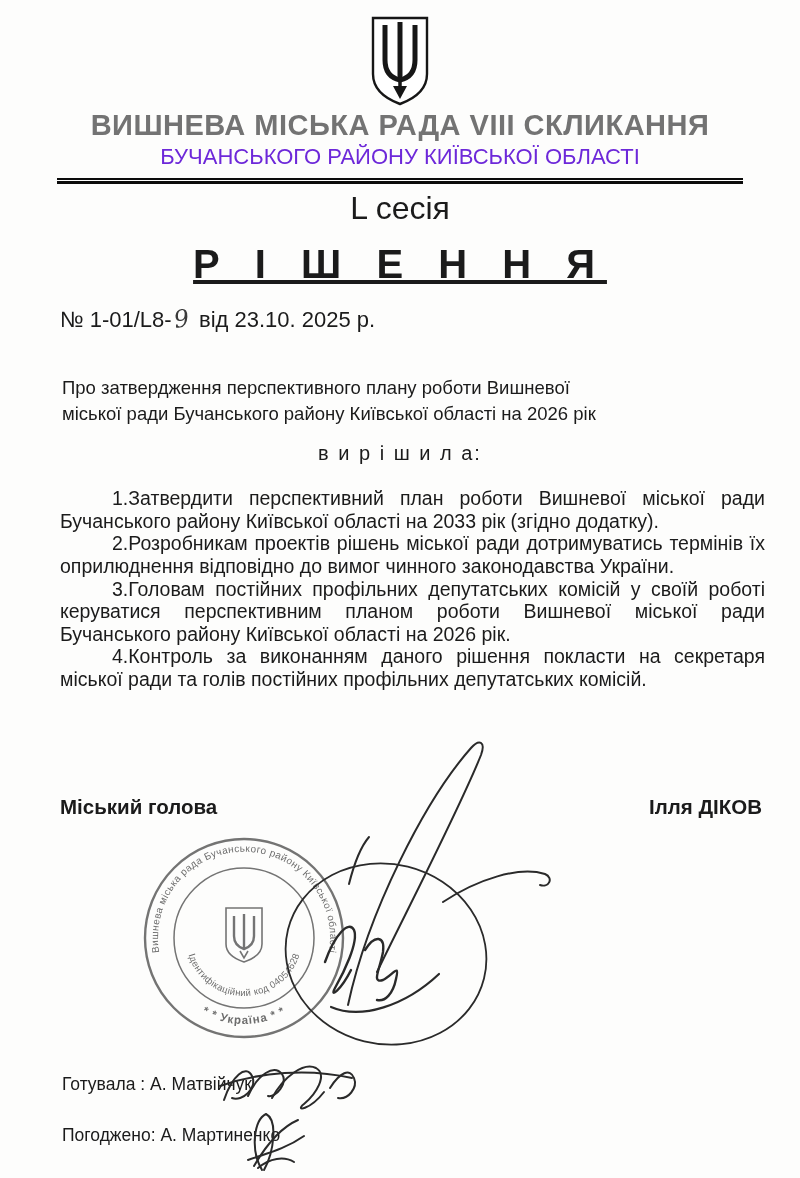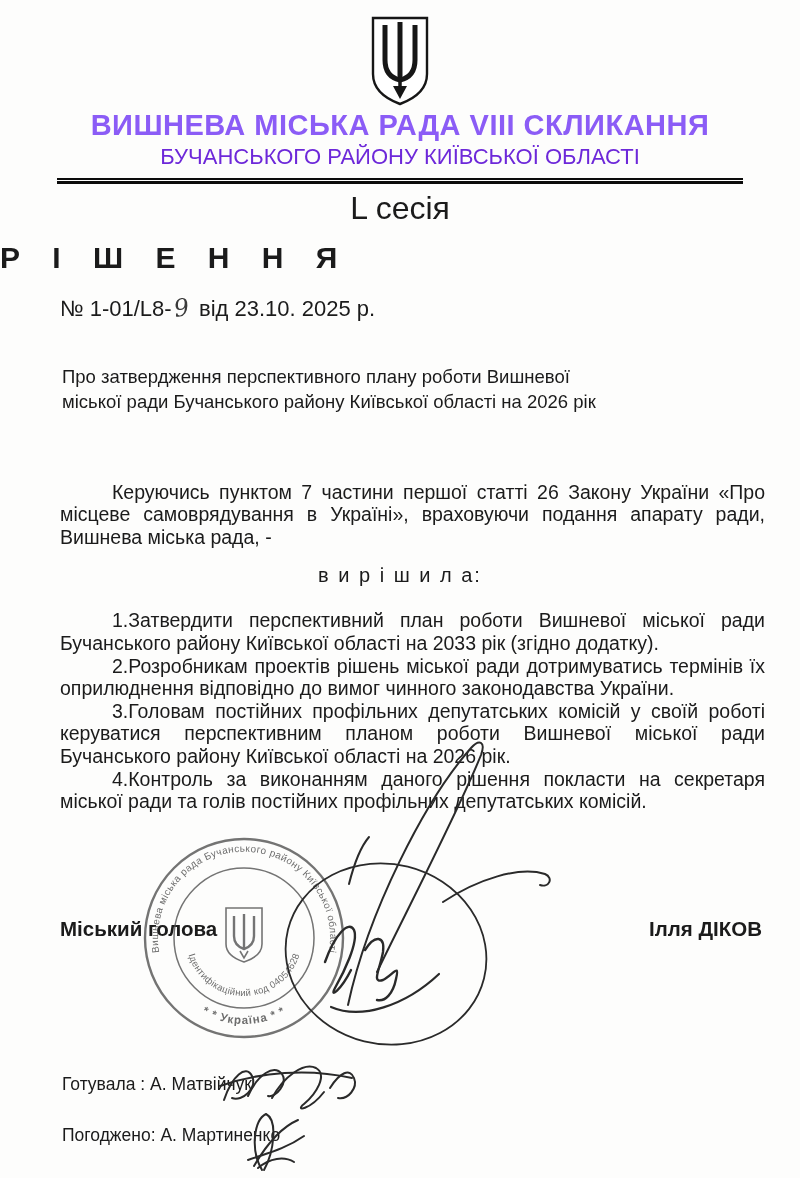--- a/index.html
+++ b/index.html
@@ -6,33 +6,33 @@
   html,body { background:#e8e8e8; }
   body { font-family:"Liberation Sans", sans-serif; color:#1b1b1b; }
   .page {
     position:relative; width:800px; height:1178px; margin:0 auto;
     background:#fdfdfc; overflow:hidden;
   }
   
   .emblem { display:block; margin:14px auto 2px auto; }
   .council-title {
     text-align:center; font-weight:bold; font-size:29px; line-height:1.1;
-    letter-spacing:0.5px; color:#8b5cf6;
+    letter-spacing:0.5px; color:#737373;
   }
   .council-subtitle {
     text-align:center; font-size:22px; line-height:1.2; margin-top:2px; color:#6d28d9;
   }
   .double-rule {
     margin:8px 57px 0 57px; height:6px;
     border-top:2px solid #0b0b0b; border-bottom:3px solid #0b0b0b;
   }
   .session { text-align:center; font-size:32px; line-height:1.15; margin-top:6px; }
   .doc-type {
-    font-weight:bold; font-size:30px; letter-spacing:12px;
-    margin-top:14px; line-height:1.15;
+    text-align:center; font-weight:bold; font-size:40px; letter-spacing:12px;
+    margin-top:14px; line-height:1.15;text-decoration:underline;
   }
   
   .doc-number { margin:18px 35px 0 60px; font-size:22px; }
   .doc-number .hand-digit {
     display:inline-block; font-family:"DejaVu Serif", serif; font-style:italic;
     font-size:24px; color:#3a3a3a; transform:rotate(-9deg); margin:0 2px;
   }
   .doc-number .date-part { margin-left:8px; }
   .subject { margin:42px 120px 0 62px; font-size:18.5px; line-height:1.38; }
   
@@ -87,21 +87,20 @@
 
   <div class="doc-number">
     <span>№ 1-01/L8-</span><span class="hand-digit">9</span><span class="date-part">від  23.10. 2025 р.</span>
   </div>
 
   <div class="subject">
     <div>Про затвердження перспективного плану роботи Вишневої</div>
     <div>міської ради Бучанського району Київської області на 2026 рік</div>
   </div>
 
-  <p class="preamble">Керуючись пунктом 7 частини першої статті 26 Закону України «Про місцеве самоврядування в Україні», враховуючи подання апарату ради, Вишнева міська рада, -</p>
 
   <div class="resolved">в и р і ш и л а:</div>
 
   <div class="items">
     <p>1.Затвердити перспективний план роботи Вишневої міської ради Бучанського району Київської області на 2033 рік (згідно додатку).</p>
     <p>2.Розробникам проектів рішень міської ради дотримуватись термінів їх оприлюднення відповідно до вимог чинного законодавства України.</p>
     <p>3.Головам постійних профільних депутатських комісій у своїй роботі керуватися перспективним планом роботи Вишневої міської ради Бучанського району Київської області на 2026 рік.</p>
     <p>4.Контроль за виконанням даного рішення покласти на секретаря міської ради та голів постійних профільних депутатських комісій.</p>
   </div>
 

